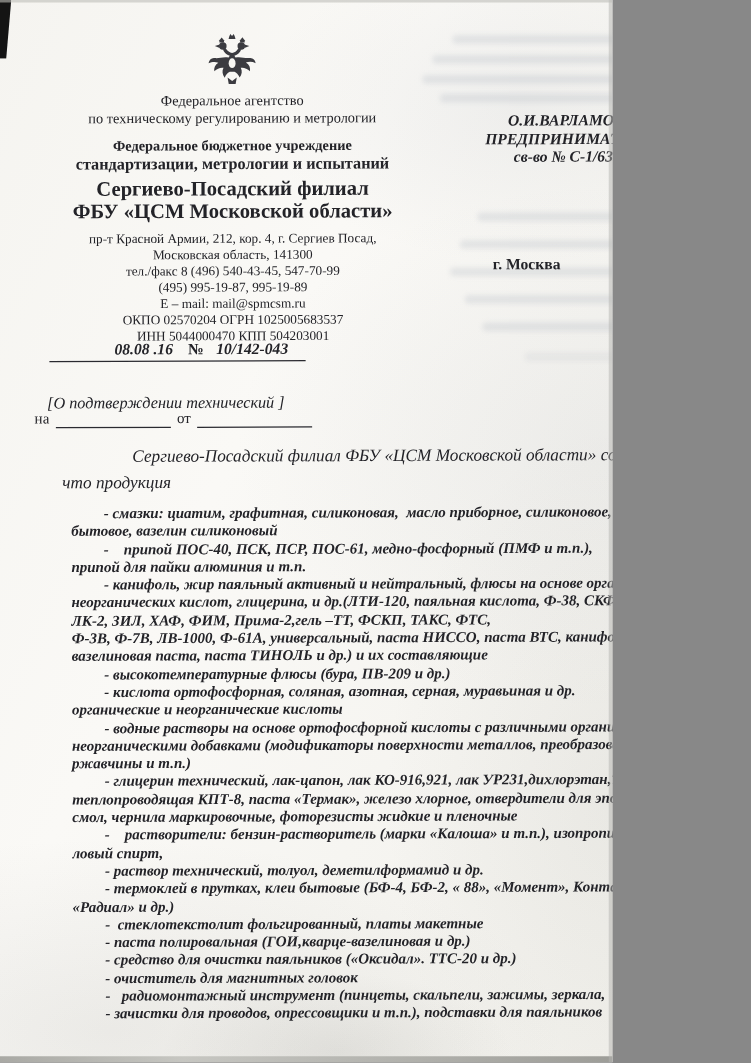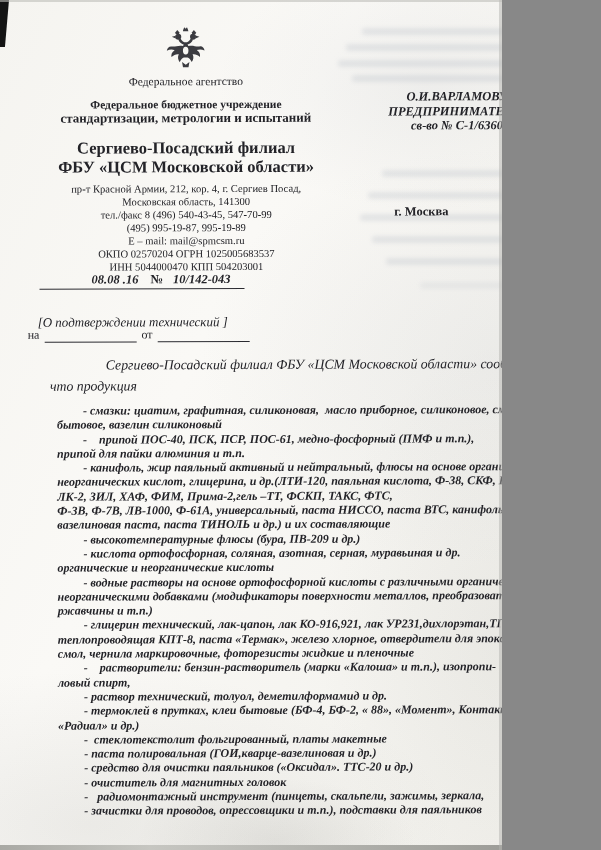--- a/index.html
+++ b/index.html
@@ -1,19 +1,19 @@
 <!DOCTYPE html>
 <html><head>
 <meta charset="utf-8">
 <style>
   html,body{margin:0;padding:0;}
   body{background:#888;font-family:"Liberation Serif","DejaVu Serif",serif;}
   #page{position:relative;width:490px;height:850px;overflow:hidden;
         background:linear-gradient(115deg,#f5f4f0 0%,#faf9f6 40%,#f1f0eb 100%);
-        color:#232328;padding-left:12px;}
+        color:#232328;}
   .texture{position:absolute;inset:0;pointer-events:none;
     background:
       radial-gradient(ellipse 300px 180px at 85% 10%, rgba(160,165,175,.12), transparent 70%),
       radial-gradient(ellipse 420px 300px at 98% 42%, rgba(150,155,165,.10), transparent 70%),
       radial-gradient(ellipse 520px 220px at 18% 97%, rgba(140,140,135,.12), transparent 70%),
       radial-gradient(ellipse 260px 420px at 100% 75%, rgba(150,150,145,.10), transparent 70%),
       radial-gradient(ellipse 200px 90px at 55% 99%, rgba(130,130,125,.14), transparent 70%);}
   .corner-mark{position:absolute;left:0;top:0;width:9px;height:47px;background:#141414;
       clip-path:polygon(0 0,100% 0,55% 100%,0 100%);}
   .edge-bottom{position:absolute;left:0;bottom:0;width:100%;height:5px;
@@ -23,21 +23,21 @@
   .ghost{position:absolute;height:7px;border-radius:3px;background:#aeb5bf;opacity:.26;filter:blur(2px);}
   .ghost.faint{opacity:.15;}
   .content{position:absolute;inset:0;transform:rotate(-0.2deg);}
 
   .letterhead{position:absolute;left:26px;top:26px;width:322px;text-align:center;}
   .emblem{display:block;margin:0 auto 3px auto;}
   .lh-agency{font-size:11.5px;line-height:13.5px;}
   .lh-insttype{font-size:11.5px;font-weight:bold;line-height:13px;margin-top:9px;}
   .lh-instname{font-size:13px;font-weight:bold;line-height:14.5px;}
   .lh-branch{font-size:16.5px;font-weight:bold;line-height:18.5px;}
-  .lh-branch.first{margin-top:14px;}
+  .lh-branch.first{margin-top:3px;}
   .lh-addr{font-size:10.6px;line-height:13px;}
   .lh-addr.first{margin-top:6px;}
 
   .addressee{position:absolute;left:348px;top:90px;width:220px;text-align:center;
       font-weight:bold;font-style:italic;font-size:12.5px;line-height:14.5px;}
   .city{position:absolute;left:395px;top:205px;width:110px;text-align:left;font-size:12.5px;font-weight:bold;}
 
   .ref-line1{position:absolute;left:40px;top:272px;width:205px;display:flex;align-items:flex-end;
       border-bottom:1.6px solid #2a2a30;font-weight:bold;font-style:italic;font-size:12.5px;padding-bottom:1px;}
   .ref-line1 .sp1{width:52px;}
@@ -92,20 +92,21 @@
           <circle cx="34" cy="23" r="6.5"></circle>
           <path d="M28.5,20.5 l-8.5,2.5 8.5,3.5 z"></path>
           <circle cx="66" cy="23" r="6.5"></circle>
           <path d="M71.5,20.5 l8.5,2.5 -8.5,3.5 z"></path>
           <path d="M34,29 c2,6 8,10 12,11 l-2,3 c-10,-2 -16,2 -24,1 c-6,-1 -10,3 -11,9 c6,-3 12,-3 17,-1 c-6,4 -8,9 -7,15 c5,-5 11,-7 16,-6 c-3,6 -2,12 2,17 c2,-5 6,-9 9,-10 h8 c3,1 7,5 9,10 c4,-5 5,-11 2,-17 c5,-1 11,1 16,6 c1,-6 -1,-11 -7,-15 c5,-2 11,-2 17,1 c-1,-6 -5,-10 -11,-9 c-8,1 -14,-3 -24,-1 l-2,-3 c4,-1 10,-5 12,-11 l-5,-2 c-3,5 -7,8 -11,8 c-4,0 -8,-3 -11,-8 z"></path>
           <path d="M42,78 l8,6 8,-6 -2,11 h-12 z"></path>
         </g>
         <ellipse cx="50" cy="53" rx="6" ry="8.5" fill="#f7f6f2"></ellipse>
       </svg>
       <div class="lh-agency">Федеральное агентство</div>
+      <div class="lh-agency">по техническому регулированию и метрологии</div>
       <div class="lh-insttype">Федеральное бюджетное учреждение</div>
       <div class="lh-instname">стандартизации, метрологии и испытаний</div>
       <div class="lh-branch first">Сергиево-Посадский филиал</div>
       <div class="lh-branch">ФБУ «ЦСМ Московской области»</div>
       <div class="lh-addr first">пр-т Красной Армии, 212, кор. 4, г. Сергиев Посад,</div>
       <div class="lh-addr">Московская область, 141300</div>
       <div class="lh-addr">тел./факс 8 (496) 540-43-45, 547-70-99</div>
       <div class="lh-addr">(495) 995-19-87, 995-19-89</div>
       <div class="lh-addr">E – mail: mail@spmcsm.ru</div>
       <div class="lh-addr">ОКПО 02570204   ОГРН 1025005683537</div>

